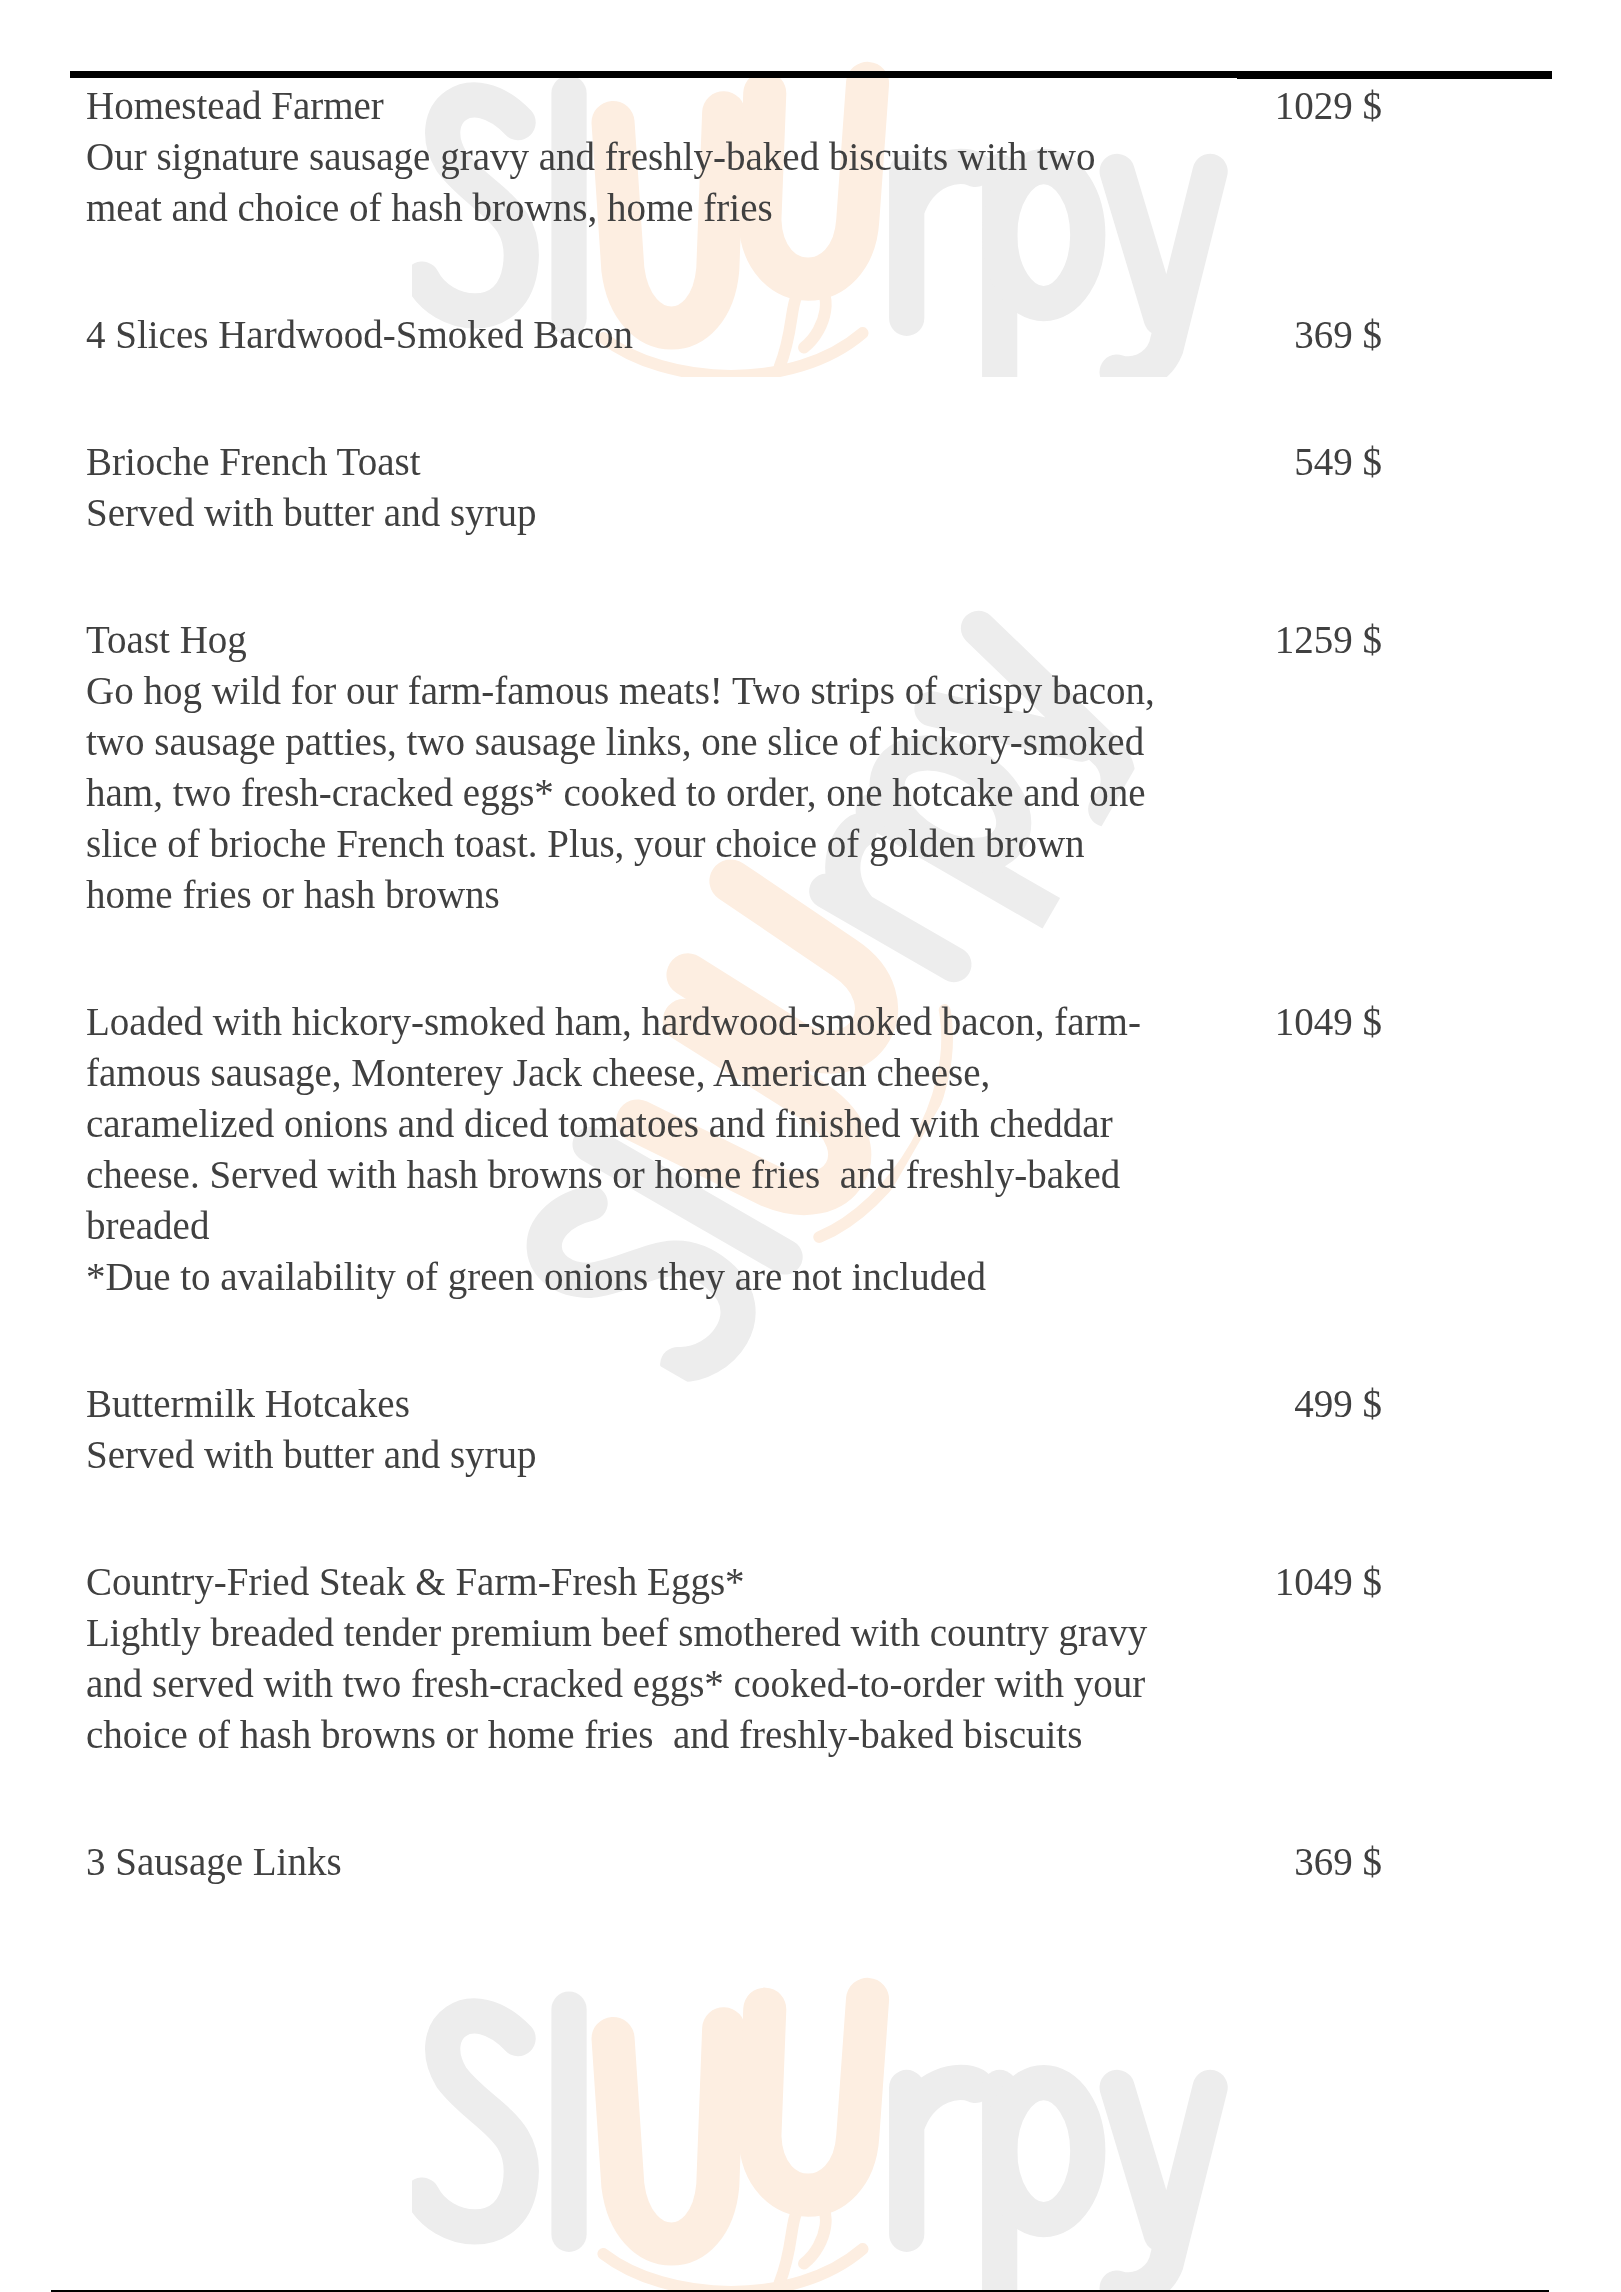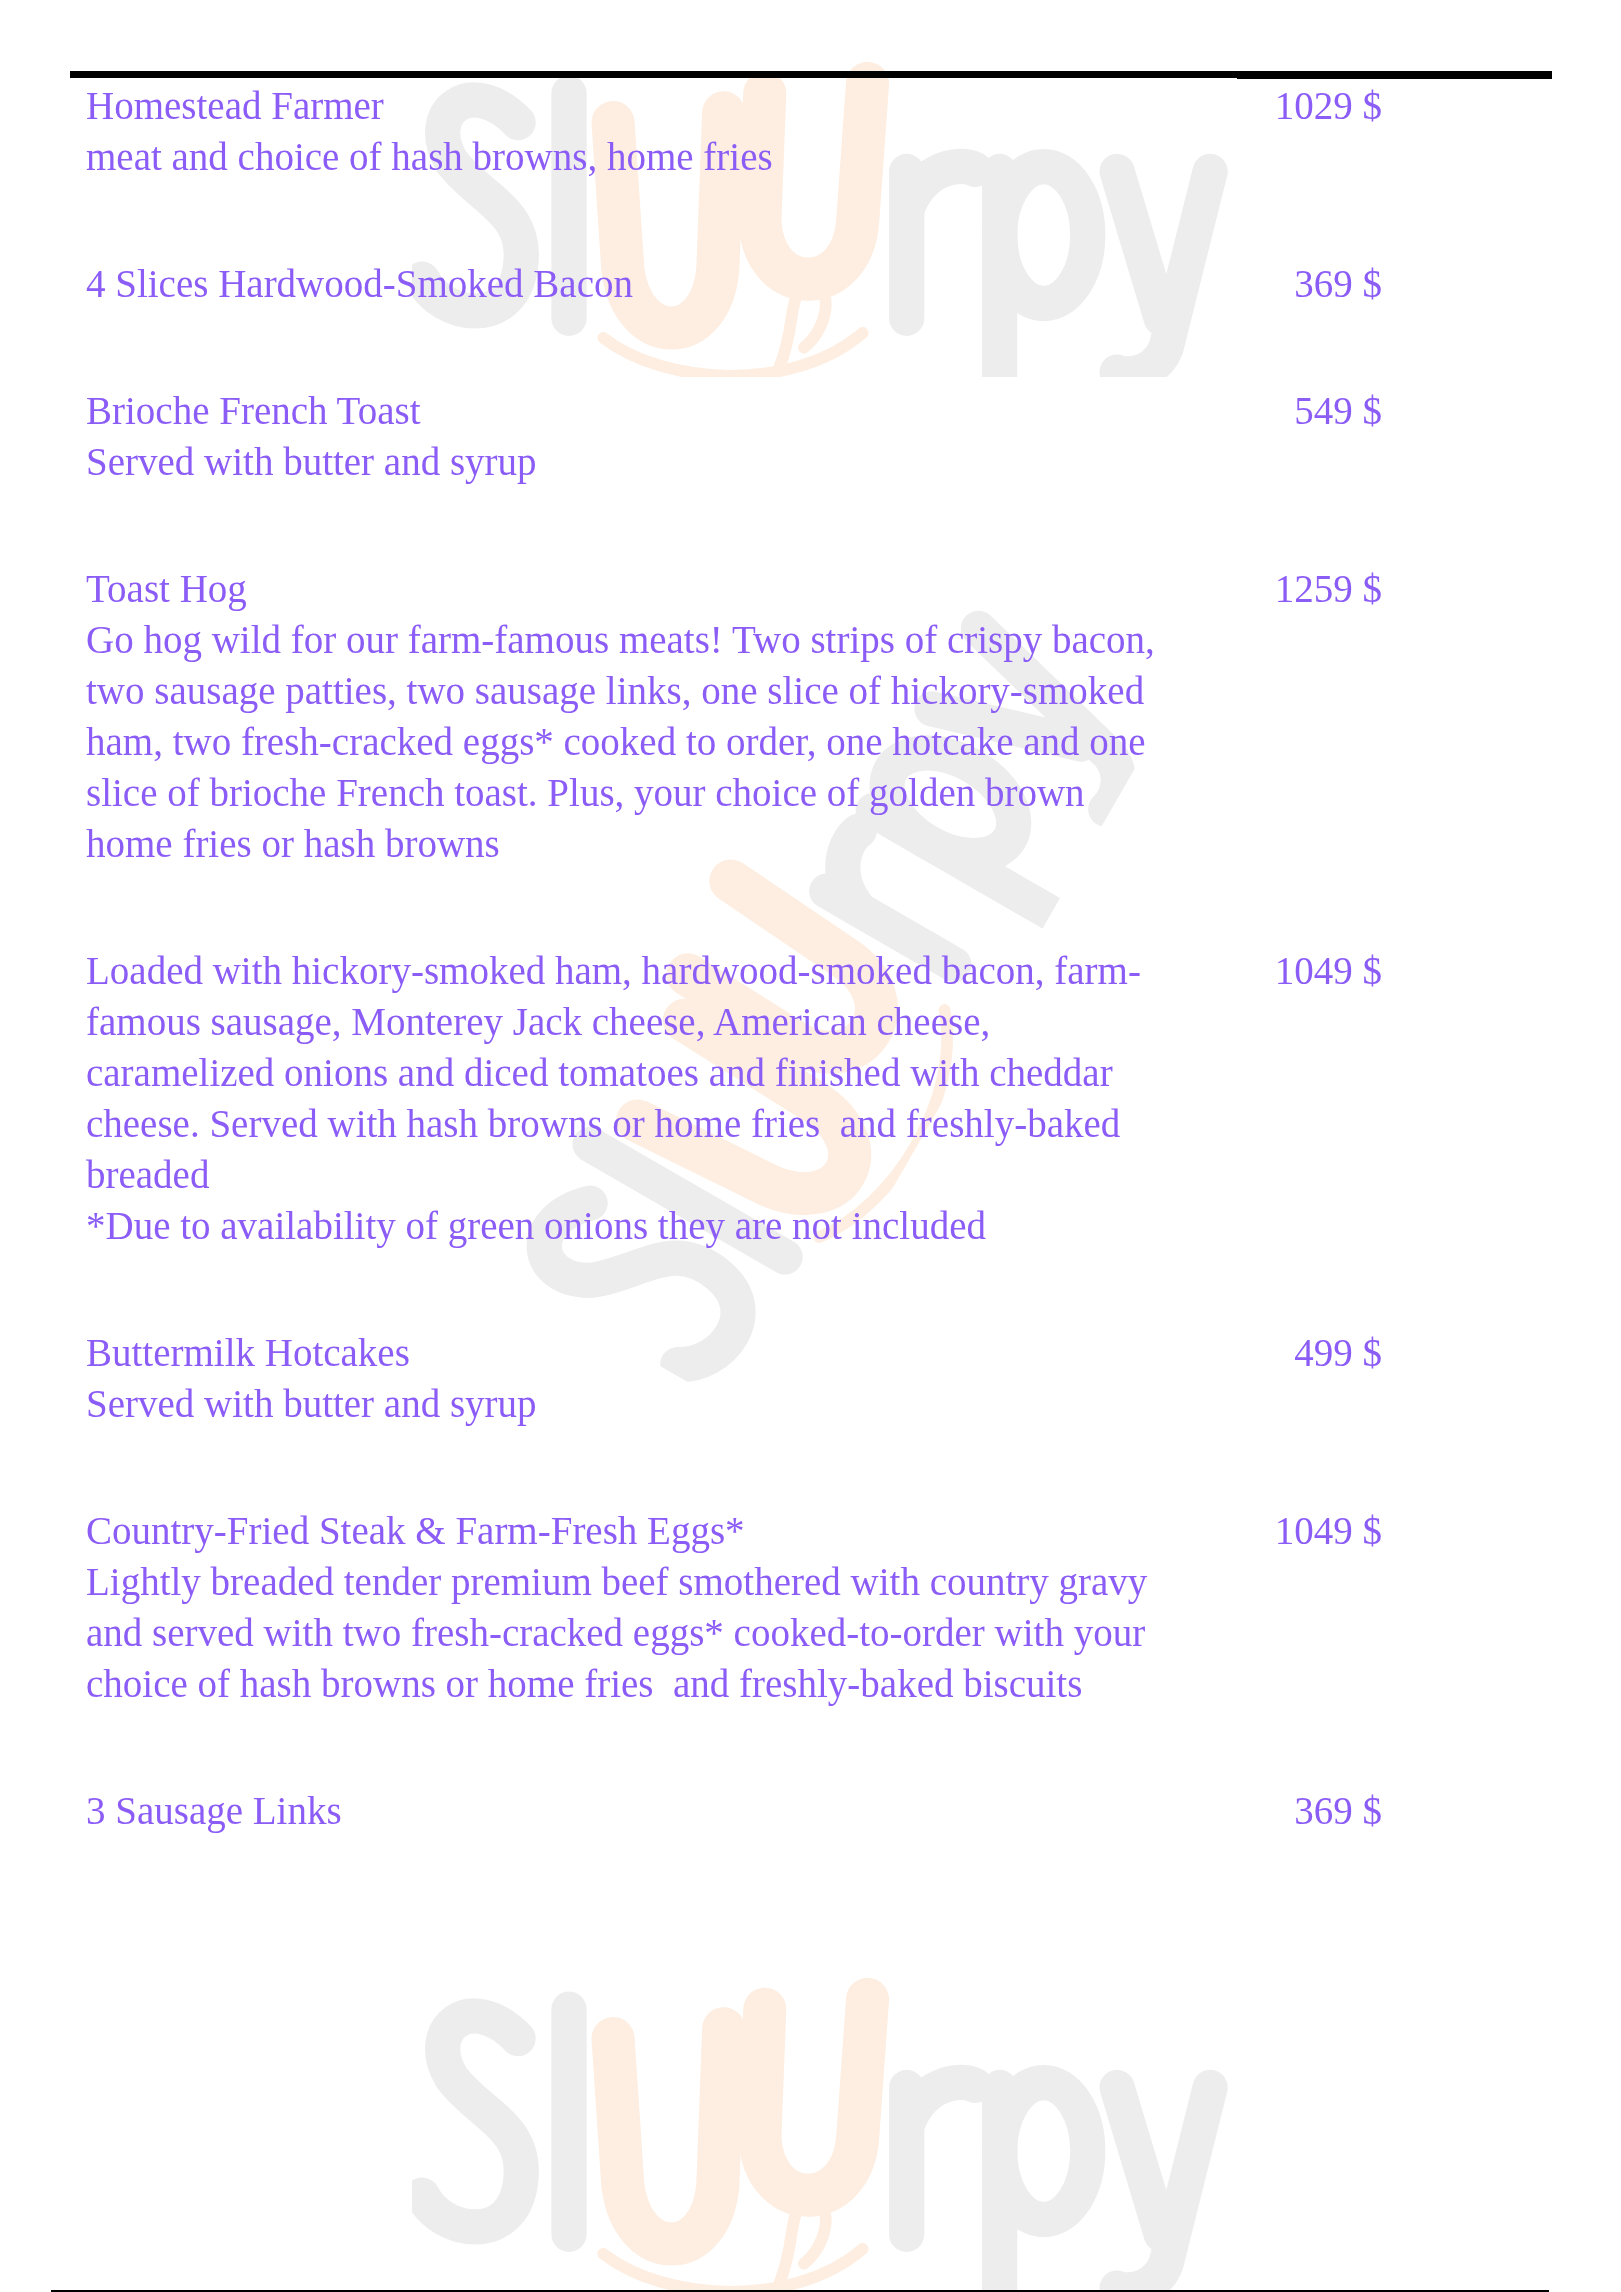--- a/index.html
+++ b/index.html
@@ -3,21 +3,21 @@
   <meta charset="utf-8">
   <style>
     html, body { margin: 0; padding: 0; background: #ffffff; }
     body { width: 1621px; height: 2293px; position: relative; overflow: hidden; }
     .wm { position: absolute; pointer-events: none; z-index: 0; }
     .wm svg { display: block; }
     .rule-top { position: absolute; left: 70px; top: 71px; width: 1482px; height: 6.9px; background: #000; z-index: 2; }
     .rule-top-right { position: absolute; left: 1237px; top: 71px; width: 315px; height: 7.8px; background: #000; z-index: 2; }
     .rule-bottom { position: absolute; left: 51px; top: 2290px; width: 1498px; height: 2.9px; background: #000; z-index: 2; }
     .menu { position: absolute; left: 86px; top: 80px; width: 1296px; z-index: 3;
-            font-family: "Liberation Serif", serif; font-size: 39px; line-height: 51px; color: #8b5cf6; }
+            font-family: "Liberation Serif", serif; font-size: 39px; line-height: 51px; color: #404040; }
     .item { position: relative; margin-bottom: 76px; }
     .item .name { display: block; white-space: pre; }
     .item .desc-line { display: block; white-space: pre; }
     .item .price { position: absolute; right: 0; top: 0; white-space: pre; }
   </style>
 </head>
 <body>
 
 <div class="wm" style="left:412px; top:54px;">
   <svg width="823" height="323" viewBox="0 0 840 330">
@@ -69,20 +69,21 @@
   </svg>
 </div>
 
 <div class="rule-top"></div>
 <div class="rule-top-right"></div>
 
 <div class="menu" id="menu">
     <div class="item">
       <span class="name">Homestead Farmer</span>
       <span class="price">1029 $</span>
+      <span class="desc-line">Our signature sausage gravy and freshly-baked biscuits with two</span>
       <span class="desc-line">meat and choice of hash browns, home fries</span>
     </div>
     <div class="item">
       <span class="name">4 Slices Hardwood-Smoked Bacon</span>
       <span class="price">369 $</span>
     </div>
     <div class="item">
       <span class="name">Brioche French Toast</span>
       <span class="price">549 $</span>
       <span class="desc-line">Served with butter and syrup</span>

